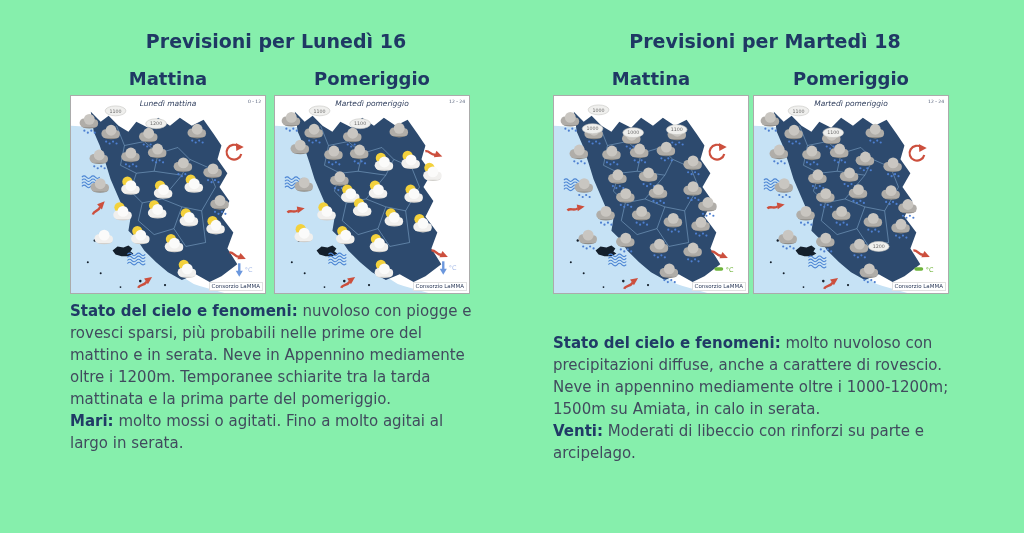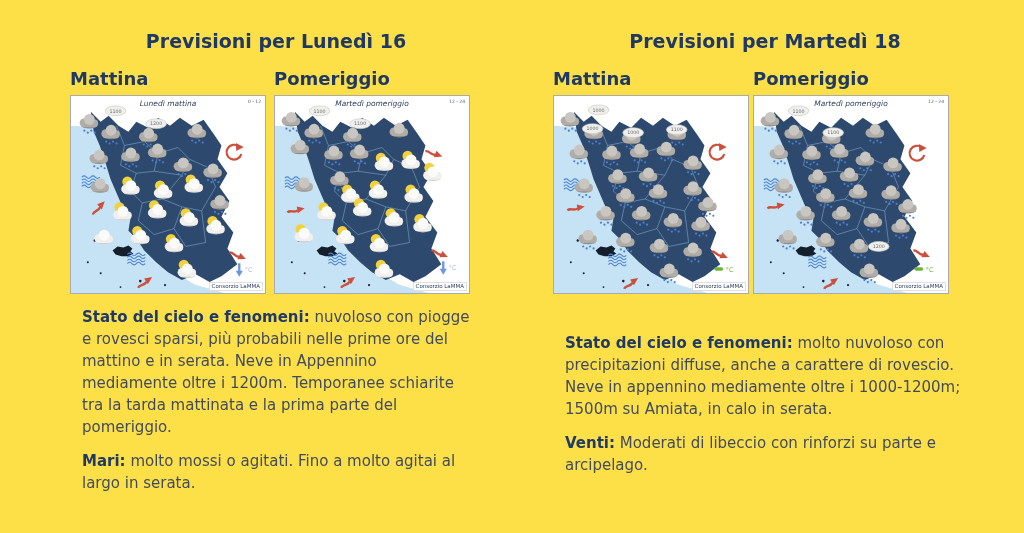--- a/index.html
+++ b/index.html
@@ -1,35 +1,35 @@
 <!DOCTYPE html>
 <html><head>
 <meta charset="utf-8">
 <style>
   html,body{margin:0;padding:0;background:#fff;overflow:hidden;}
-  .page{position:relative;width:1024px;height:533px;background:#fde047;
+  .page{position:relative;width:1024px;height:533px;background:#86efac;
         font-family:"DejaVu Sans","Liberation Sans",sans-serif;}
   .col{position:absolute;top:0;}
   .col-left{left:70px;width:412px;}
   .col-right{left:553px;width:424px;}
   .col-title{margin:30px 0 16px;text-align:center;font-size:19px;font-weight:bold;color:#1f3864;}
   .maps-row{display:flex;gap:8px;}
   .col-right .maps-row{gap:4px;}
   .map-block{width:196px;margin:0;}
-  .map-heading{text-align:left;font-size:18px;font-weight:bold;color:#1f3864;margin:0 0 6px;line-height:21px;}
+  .map-heading{text-align:center;font-size:18px;font-weight:bold;color:#1f3864;margin:0 0 6px;line-height:21px;}
   .map-panel{position:relative;width:196px;height:199px;border:1px solid #ababab;background:#fff;box-sizing:border-box;}
   .map-svg{position:absolute;left:0;top:0;width:100%;height:100%;}
   .map-header{position:absolute;top:3px;left:0;width:100%;height:13px;pointer-events:none;}
   .map-title{display:block;text-align:center;font-size:7.5px;color:#2e3d5c;font-style:italic;}
   .map-time{position:absolute;right:4px;top:0;font-size:4.5px;color:#55607a;}
   .map-credit{position:absolute;bottom:2px;right:2px;font-size:5.5px;line-height:7px;color:#2e3d5c;
               background:#fff;padding:0 2px;border:1px solid #e0e0e0;}
   .desc{margin-top:6px;font-size:15px;line-height:22px;color:#414b5e;width:100%;}
   .col-right .desc{margin-top:38px;}
-  .desc p{margin:12px;}
+  .desc p{margin:0;}
   .desc b{color:#203a66;}
 </style>
 </head>
 <body>
 
 <div class="page">
 
   <section class="col col-left">
     <h1 class="col-title">Previsioni per Lunedì 16</h1>
     <div class="maps-row">

